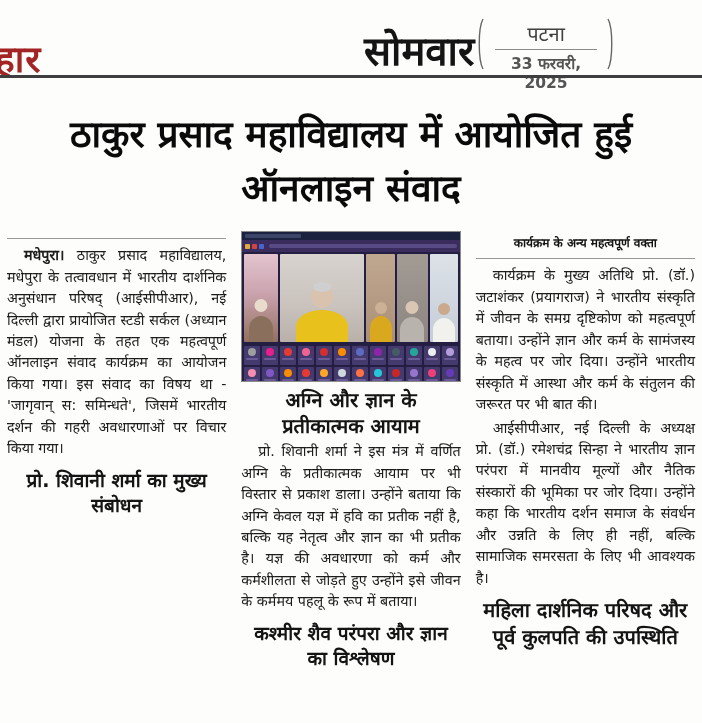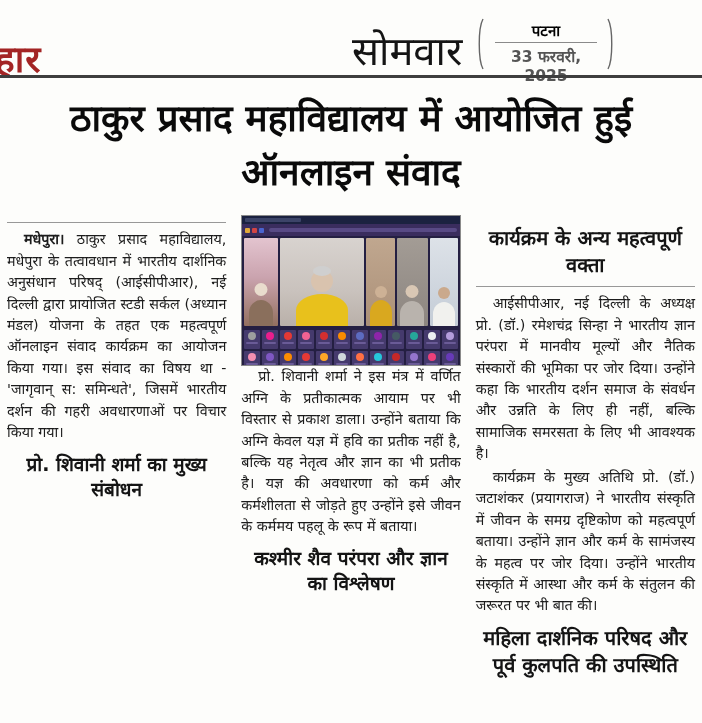--- a/index.html
+++ b/index.html
@@ -3,32 +3,32 @@
 <meta charset="utf-8">
 <style>
   html,body{margin:0;padding:0;}
   body{
     width:702px;height:723px;overflow:hidden;background:#fdfdfb;
     font-family:"DejaVu Sans","Liberation Sans",sans-serif;color:#111;
   }
   
   .header{position:relative;height:78px;}
   .masthead{position:absolute;left:-5px;top:32px;font-size:37px;font-weight:800;color:#a32424;letter-spacing:1px;}
-  .day{position:absolute;left:352px;top:22px;font-size:40px;font-weight:400;color:#141414;}
+  .day{position:absolute;left:364px;top:22px;font-size:40px;font-weight:700;color:#141414;}
   .datebox{position:absolute;left:487px;top:20px;width:118px;text-align:center;}
-  .city{font-size:15px;font-weight:700;color:#000000;}
+  .city{font-size:20px;font-weight:400;color:#404040;}
   .datebox .inner-rule{border:none;border-top:1.5px solid #8a8a8a;margin:2px 8px;}
   .date{font-size:15.5px;font-weight:700;color:#555;}
   .brace{position:absolute;top:18px;}
   .brace.l{left:476px;}
   .brace.r{left:606px;}
   .pagenum{position:absolute;right:10px;top:2px;font-size:62px;font-weight:800;color:#e02424;line-height:1;letter-spacing:-2px;}
   .header-rule{position:absolute;left:0;right:0;bottom:0;height:3px;background:#3e3e3e;}
   
-  .headline{margin:14px 6px 0;text-align:center;font-weight:800;color:#0a0a0a;}
+  .headline{margin:30px 6px 0;text-align:center;font-weight:800;color:#0a0a0a;}
   .headline .l1,.headline .l2{font-size:37px;line-height:1.45;}
   
   .cols{display:flex;gap:15px;padding:0 7px;margin-top:16px;}
   .col{flex:1;min-width:0;}
   .subhead-l{font-size:20.5px;font-weight:700;line-height:1.4;color:#141414;}
   .subhead-c{font-size:19px;font-weight:700;text-align:center;line-height:1.35;color:#141414;margin-top:8px;}
   .rule{border:none;border-top:1px solid #989898;margin:7px 0 6px;}
   p.body{font-size:14.3px;line-height:1.5;text-align:justify;margin:0 0 2px;text-indent:17px;color:#1c1c1c;}
   p.body .dateline{font-weight:700;}
   
@@ -225,27 +225,28 @@
             <div class="pavatar" style="background: rgb(236, 64, 122);"></div>
             <div class="pname"></div>
           </div>
           <div class="ptile">
             <div class="pavatar" style="background: rgb(103, 58, 183);"></div>
             <div class="pname"></div>
           </div>
         </div>
 
     </div>
+    <div class="caption-head">अग्नि और ज्ञान के प्रतीकात्मक आयाम</div>
     <p class="body">प्रो. शिवानी शर्मा ने इस मंत्र में वर्णित अग्नि के प्रतीकात्मक आयाम पर भी विस्तार से प्रकाश डाला। उन्होंने बताया कि अग्नि केवल यज्ञ में हवि का प्रतीक नहीं है, बल्कि यह नेतृत्व और ज्ञान का भी प्रतीक है। यज्ञ की अवधारणा को कर्म और कर्मशीलता से जोड़ते हुए उन्होंने इसे जीवन के कर्ममय पहलू के रूप में बताया।</p>
     <div class="subhead-c">कश्मीर शैव परंपरा और ज्ञान का विश्लेषण</div>
 
   </div>
 
   <div class="col">
-    <div class="subhead-c" style="margin-top:10px;font-size:20px;">कार्यक्रम के अन्य महत्वपूर्ण वक्ता</div>
+    <div class="subhead-c" style="margin-top:4px;font-size:12px;">कार्यक्रम के अन्य महत्वपूर्ण वक्ता</div>
     <hr class="rule">
+    <p class="body">कार्यक्रम के मुख्य अतिथि प्रो. (डॉ.) जटाशंकर (प्रयागराज) ने भारतीय संस्कृति में जीवन के समग्र दृष्टिकोण को महत्वपूर्ण बताया। उन्होंने ज्ञान और कर्म के सामंजस्य के महत्व पर जोर दिया। उन्होंने भारतीय संस्कृति में आस्था और कर्म के संतुलन की जरूरत पर भी बात की।</p>
     <p class="body">आईसीपीआर, नई दिल्ली के अध्यक्ष प्रो. (डॉ.) रमेशचंद्र सिन्हा ने भारतीय ज्ञान परंपरा में मानवीय मूल्यों और नैतिक संस्कारों की भूमिका पर जोर दिया। उन्होंने कहा कि भारतीय दर्शन समाज के संवर्धन और उन्नति के लिए ही नहीं, बल्कि सामाजिक समरसता के लिए भी आवश्यक है।</p>
-    <p class="body">कार्यक्रम के मुख्य अतिथि प्रो. (डॉ.) जटाशंकर (प्रयागराज) ने भारतीय संस्कृति में जीवन के समग्र दृष्टिकोण को महत्वपूर्ण बताया। उन्होंने ज्ञान और कर्म के सामंजस्य के महत्व पर जोर दिया। उन्होंने भारतीय संस्कृति में आस्था और कर्म के संतुलन की जरूरत पर भी बात की।</p>
     <div class="subhead-c" style="font-size:20px;">महिला दार्शनिक परिषद और पूर्व कुलपति की उपस्थिति</div>
 
   </div>
 
 </div>
 
 </body></html>

